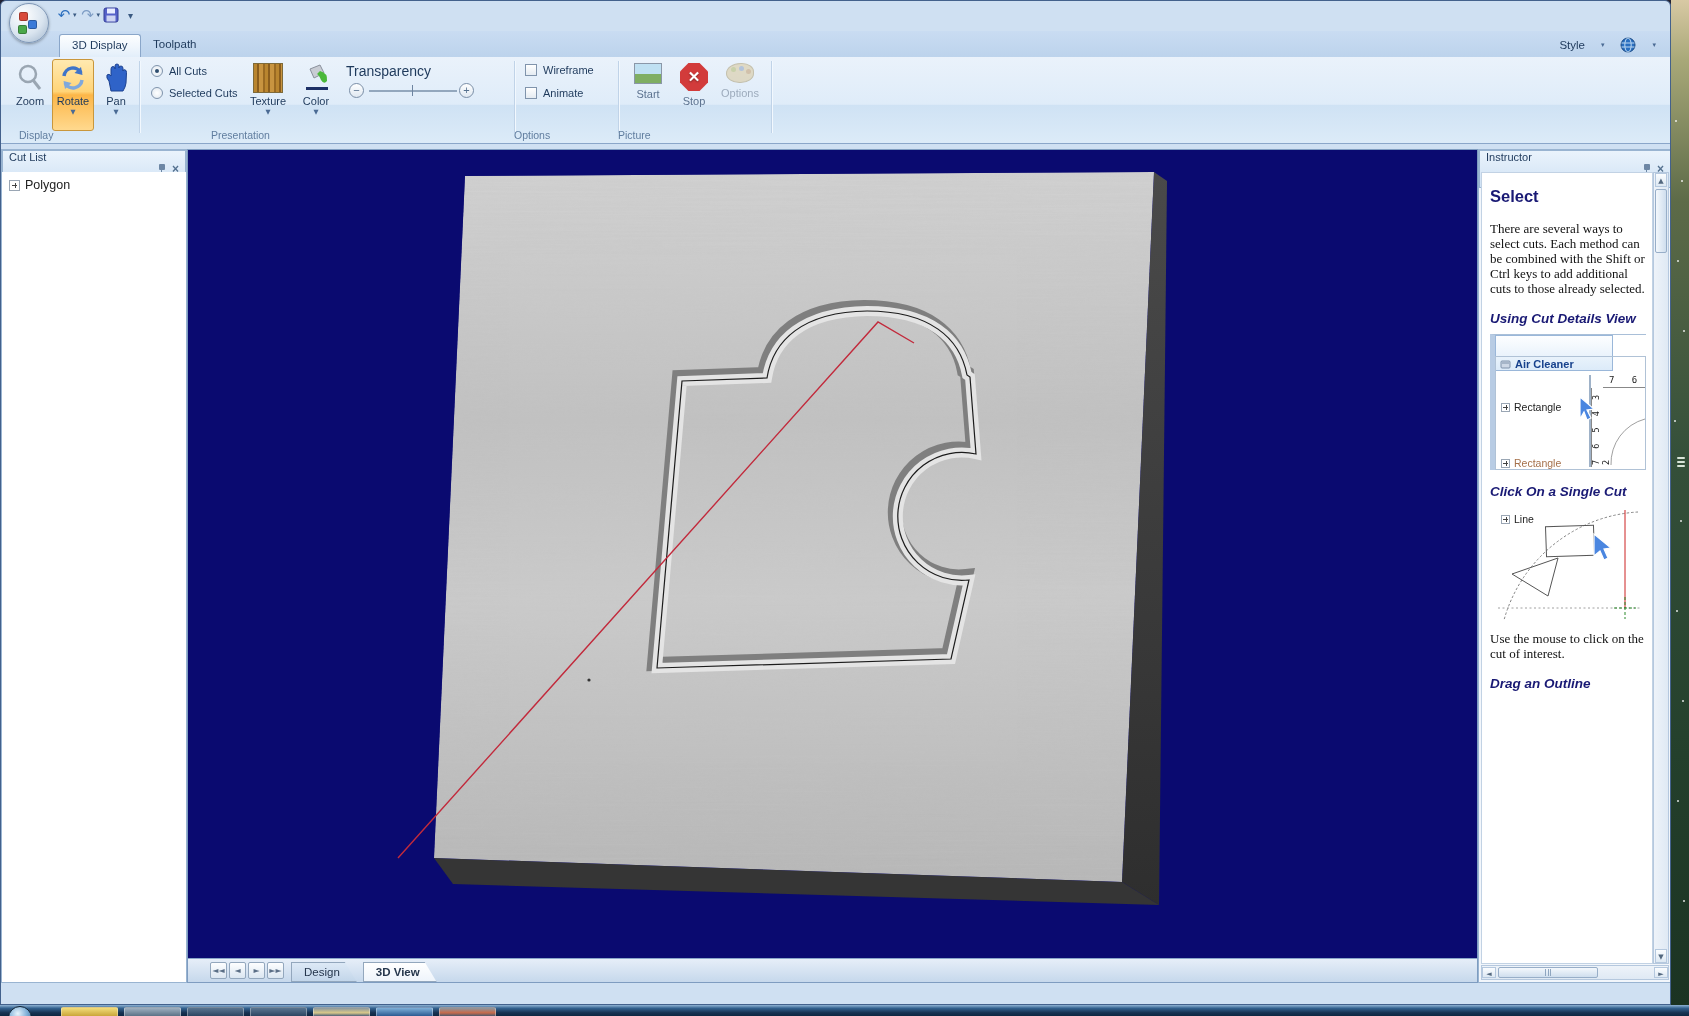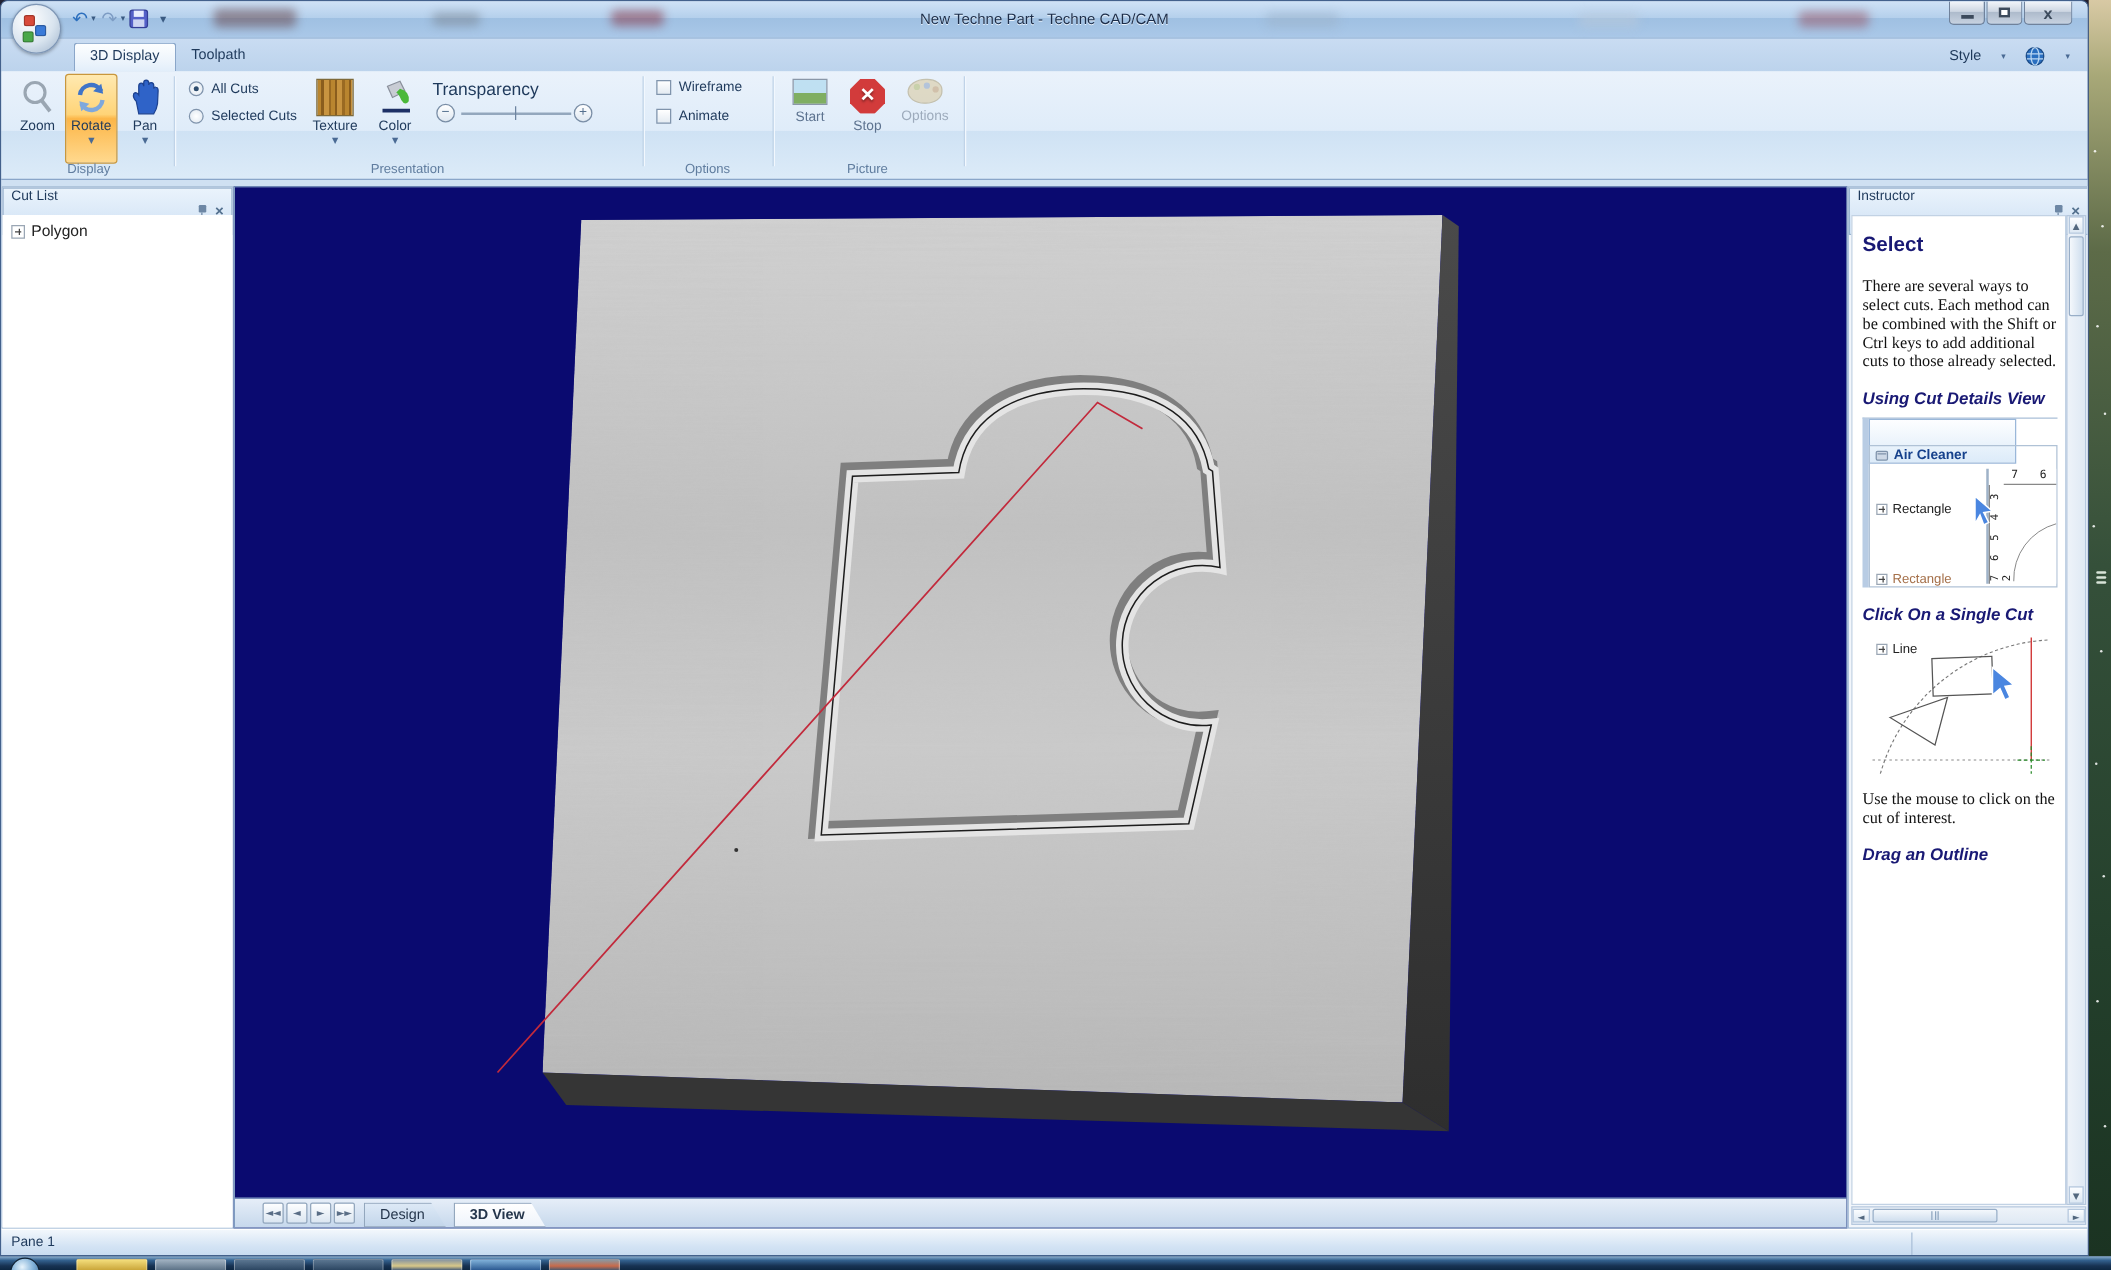--- a/index.html
+++ b/index.html
@@ -53,21 +53,21 @@
         border-radius:3px 3px 0 0;}
   .rtab.active{background:linear-gradient(#fdfeff,#eef5fc 60%,#e2eefa);border:1px solid #8aa6c9;border-bottom:none;}
   #style-area{right:14px;top:6px;display:flex;align-items:center;gap:16px;font-size:11.5px;color:#1e395b;}
   .mini-caret{font-size:7px;color:#4a6a94;font-family:"DejaVu Sans",sans-serif;}
 
   
   #ribbon{left:0;top:56px;width:100%;height:87px;
     background:linear-gradient(#eaf2fb 0%,#dfecf9 55%,#cfe2f4 56%,#dcebf8 100%);
     border-bottom:1px solid #8aa6c9;}
   .vsep{position:absolute;top:4px;height:72px;width:1px;background:#c0d3e8;box-shadow:1px 0 0 #f2f8fe;}
-  .grp-label{position:absolute;top:72px;font-size:10.5px;color:#607d9f;text-align:center;}
+  .grp-label{position:absolute;top:72px;font-size:10.5px;color:#607d9f;}
   .bigbtn{position:absolute;top:2px;width:42px;height:72px;border-radius:3px;border:1px solid transparent;
           display:flex;flex-direction:column;align-items:center;padding-top:3px;}
   .bigbtn .lbl{font-size:11px;color:#1e395b;margin-top:2px;}
   .bigbtn .drop{font-size:6.5px;color:#4a6a94;margin-top:1px;font-family:"DejaVu Sans",sans-serif;}
   .bigbtn.sel{background:linear-gradient(#ffe9b0,#ffd478 45%,#fcb648 50%,#ffd98e);border:1px solid #c9973c;}
   .radio{display:flex;align-items:center;gap:6px;font-size:11px;color:#1e395b;position:absolute;}
   .radio .dotb{width:12px;height:12px;border-radius:50%;border:1px solid #8094ac;
                background:radial-gradient(#fff,#dde6ef);position:relative;}
   .radio.on .dotb:after{content:"";position:absolute;left:3px;top:3px;width:4px;height:4px;border-radius:50%;background:#2e4d6e;}
   .check{display:flex;align-items:center;gap:6px;font-size:11px;color:#1e395b;position:absolute;}
@@ -194,40 +194,20 @@
     <i class="spark" style="left:12px;top:900px"></i>
 </div>
 <div id="side-grip" class="abs">
     <i></i>
     <i></i>
     <i></i>
   </div>
 
 <div id="win" class="abs">
 
-  <div id="titlebar" class="abs">
-    <div class="redact" style="left:170px;top:6px;width:66px;height:15px;background:#6a4a50;"></div>
-    <div class="redact" style="left:345px;top:9px;width:38px;height:11px;background:#7c8896;"></div>
-    <div class="redact" style="left:488px;top:7px;width:42px;height:13px;background:#8a3a4a;"></div>
-    <div class="redact" style="left:1012px;top:9px;width:58px;height:12px;background:#9db4cc;"></div>
-    <div class="redact" style="left:1262px;top:9px;width:48px;height:12px;background:#b8c8da;"></div>
-    <div class="redact" style="left:1438px;top:8px;width:56px;height:13px;background:#9a5a6a;"></div>
-    <div id="title-text" class="abs">New Techne Part - Techne CAD/CAM</div>
-    <div id="winbtns" class="abs">
-      <div class="wbtn">
-          <span class="glyph-min"></span>
-        </div>
-      <div class="wbtn">
-          <span class="glyph-max"></span>
-        </div>
-      <div class="wbtn close">
-          <span class="glyph-x">x</span>
-        </div>
-    </div>
-  </div>
 
   <div id="appbtn" class="abs">
     <span class="cube" style="left:9px;top:8px;background:#d84a3a;"></span>
     <span class="cube" style="left:18px;top:16px;background:#3a7ad8;"></span>
     <span class="cube" style="left:8px;top:21px;background:#4aa84a;"></span>
   </div>
   <div id="qat" class="abs">
     <span class="qbtn">
         <span id="undo-g">↶</span>
       </span>
@@ -494,24 +474,20 @@
         <span class="thumb">
             <i></i>
             <i></i>
             <i></i>
           </span>
         <span class="arr rt">►</span>
       </div>
     </div>
   </div>
 
-  <div id="statusbar" class="abs">
-    <span class="txt">Pane 1</span>
-    <span id="status-div"></span>
-  </div>
 </div>
 
 <div id="taskbar" class="abs">
   <div id="startorb"></div>
   <div class="tbtn" style="left:61px;background:linear-gradient(#f2dc7a,#caa63a);"></div>
   <div class="tbtn" style="left:124px;background:linear-gradient(#9fb0c0,#5c7287);"></div>
   <div class="tbtn" style="left:187px;background:linear-gradient(#5a7590,#2c4662);"></div>
   <div class="tbtn" style="left:250px;background:linear-gradient(#5a7590,#2c4662);"></div>
   <div class="tbtn" style="left:313px;background:linear-gradient(#8a97a0,#d8c888 60%,#4c6078);"></div>
   <div class="tbtn" style="left:376px;background:linear-gradient(#7fb0d8,#2c5a92);"></div>

